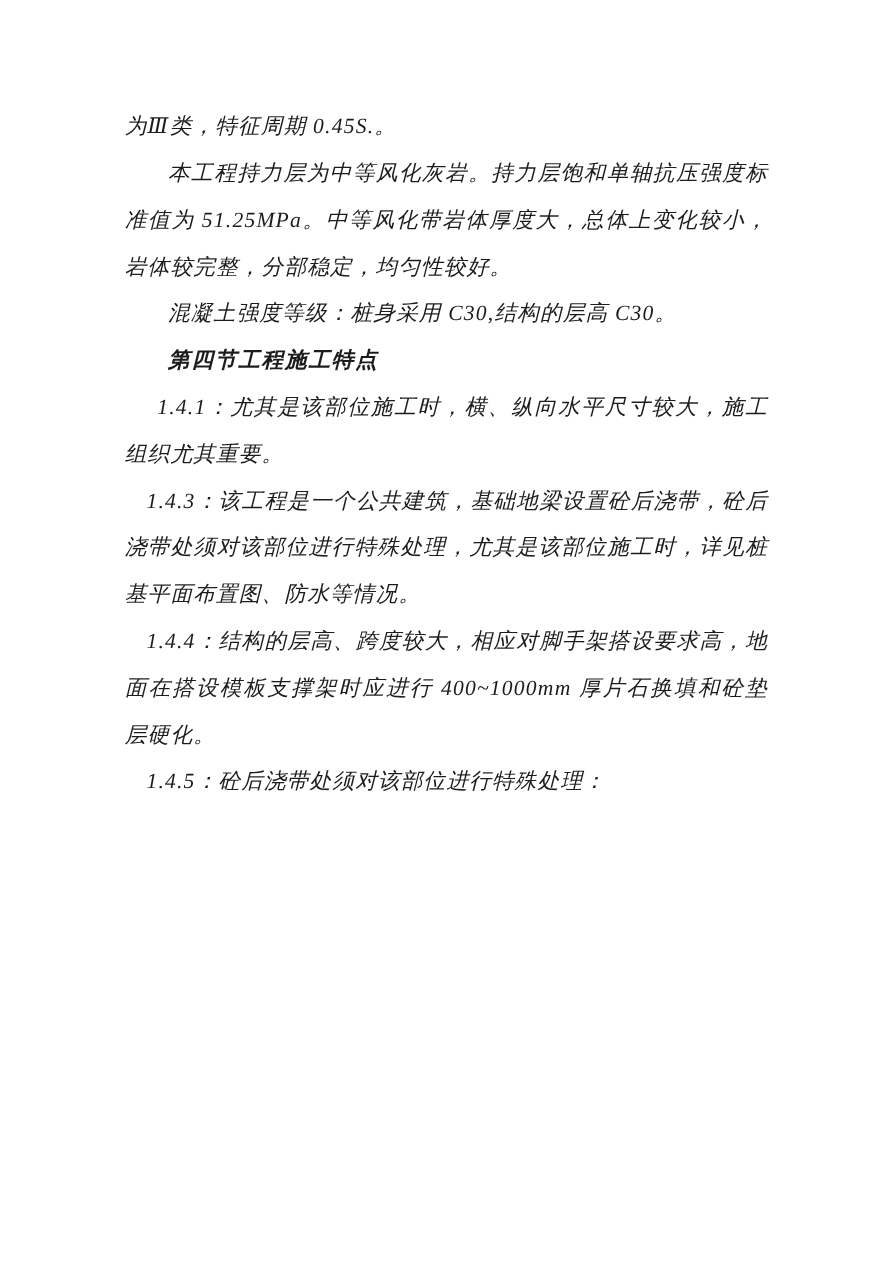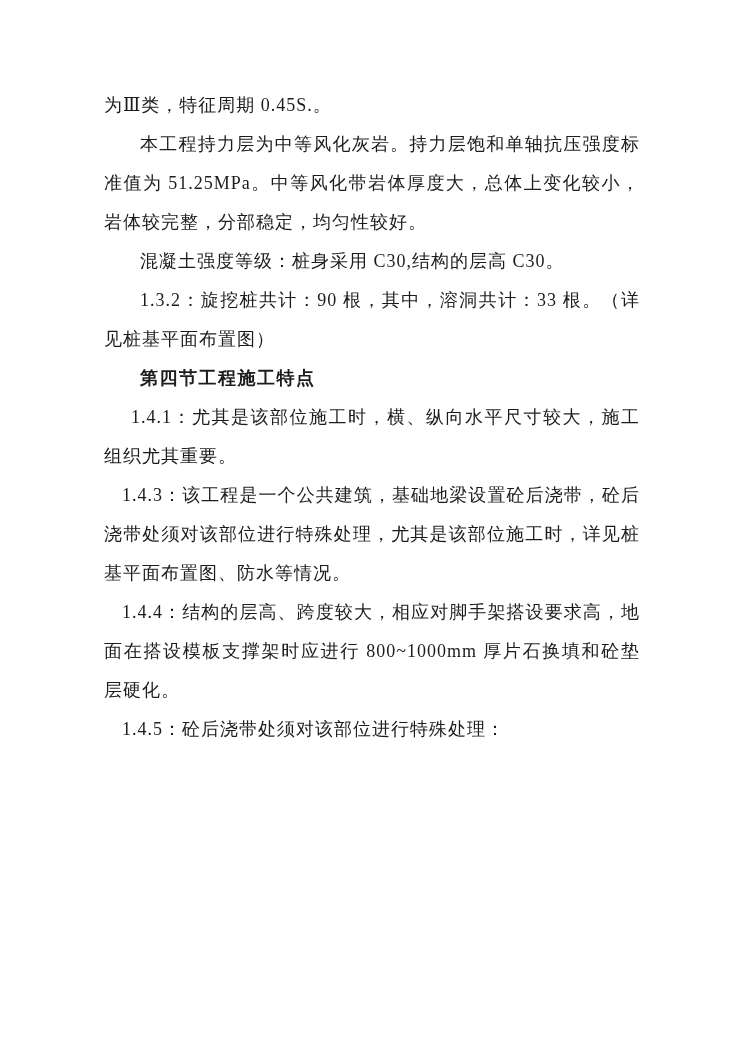--- a/index.html
+++ b/index.html
@@ -14,20 +14,21 @@
   }
   .page {
     box-sizing: border-box;
     width: 744px;
     height: 1052px;
     background: #ffffff;
     padding: 86px 104px 40px 104px;
   }
   .doc-body {
     width: 536px;
+    font-style: italic;
   }
   .doc-body p {
     margin: 0;
     padding: 0;
     font-family: "Liberation Serif", "DejaVu Serif", serif;
     font-size: 18px;
     line-height: 39px;
     letter-spacing: 1px;
     color: #1c1c1c;
     text-align: justify;
@@ -40,20 +41,19 @@
   }
 </style>
 </head>
 <body>
 
 <div class="page">
   <div class="doc-body">
       <p style="text-indent: 0em;">为Ⅲ类，特征周期 0.45S.。</p>
       <p style="text-indent: 2em;">本工程持力层为中等风化灰岩。持力层饱和单轴抗压强度标准值为 51.25MPa。中等风化带岩体厚度大，总体上变化较小，岩体较完整，分部稳定，均匀性较好。</p>
       <p style="text-indent: 2em;">混凝土强度等级：桩身采用 C30,结构的层高 C30。</p>
-      <p style="text-indent: 2em;">1.3.2：旋挖桩共计：90 根，其中，溶洞共计：33 根。（详见桩基平面布置图）</p>
       <p class="bold" style="text-indent: 2em;">第四节工程施工特点</p>
       <p style="text-indent: 1.5em;">1.4.1：尤其是该部位施工时，横、纵向水平尺寸较大，施工组织尤其重要。</p>
       <p style="text-indent: 1em;">1.4.3：该工程是一个公共建筑，基础地梁设置砼后浇带，砼后浇带处须对该部位进行特殊处理，尤其是该部位施工时，详见桩基平面布置图、防水等情况。</p>
-      <p style="text-indent: 1em;">1.4.4：结构的层高、跨度较大，相应对脚手架搭设要求高，地面在搭设模板支撑架时应进行 800~1000mm 厚片石换填和砼垫层硬化。</p>
+      <p style="text-indent: 1em;">1.4.4：结构的层高、跨度较大，相应对脚手架搭设要求高，地面在搭设模板支撑架时应进行 400~1000mm 厚片石换填和砼垫层硬化。</p>
       <p style="text-indent: 1em;">1.4.5：砼后浇带处须对该部位进行特殊处理：</p>
     </div>
 </div>
 
 </body></html>

